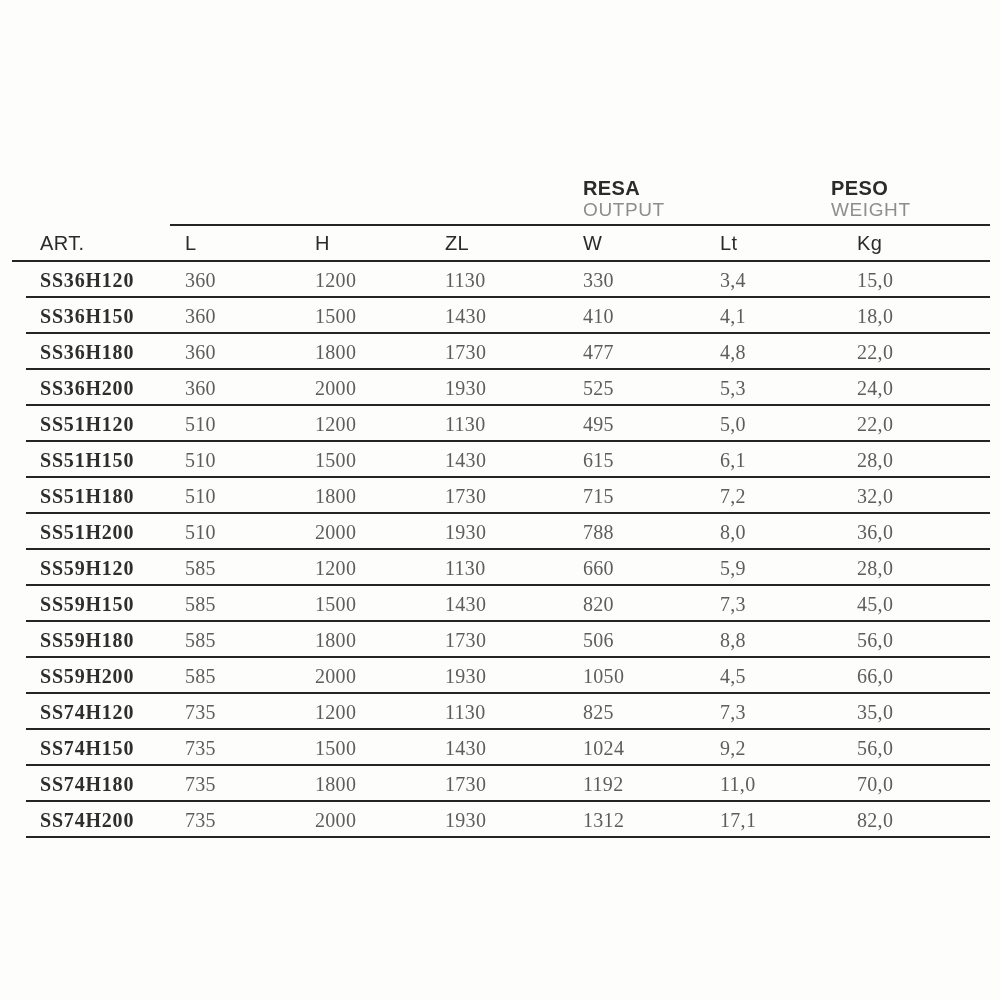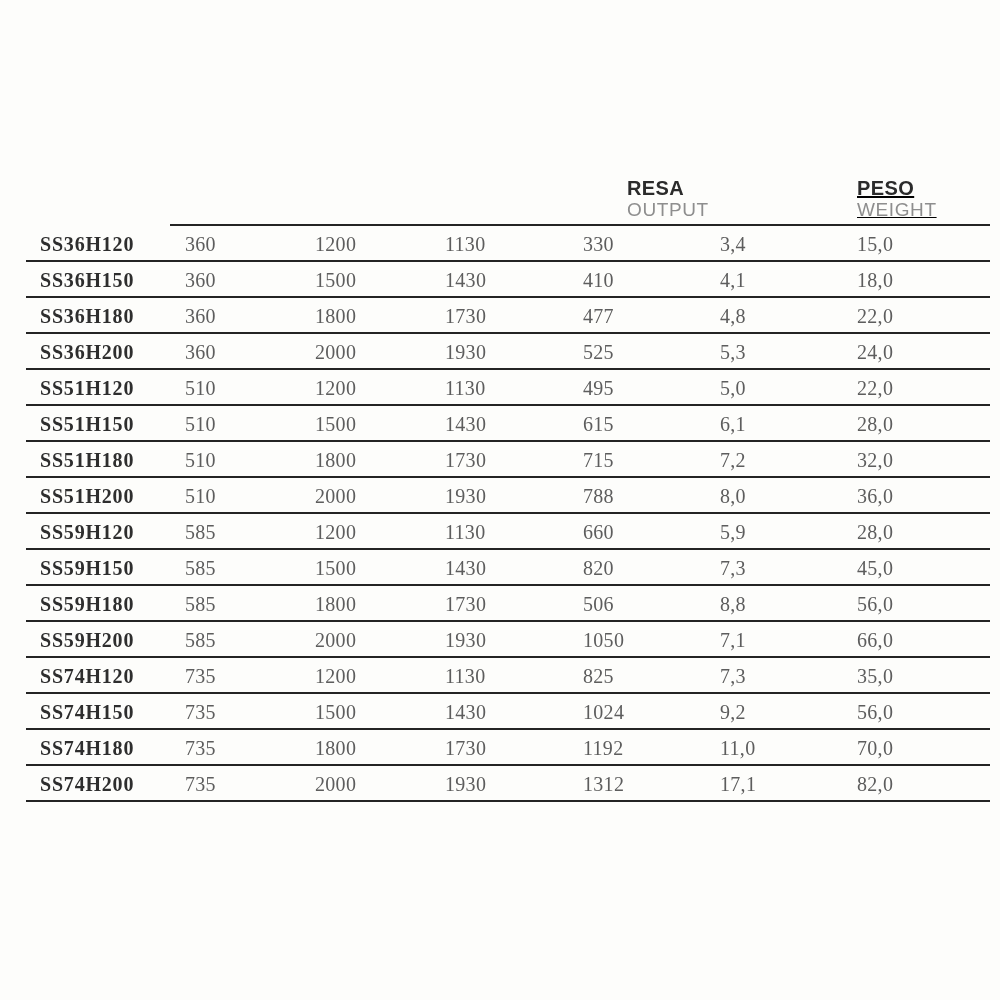--- a/index.html
+++ b/index.html
@@ -16,23 +16,23 @@
     top:176px;
     width:978px;
   }
   
   .group-row {
     position:relative;
     height:50px;
   }
   .group { position:absolute; top:1px; }
   .g-dim  { left:173px; }
-  .g-resa { left:571px;margin-left:44px; }
+  .g-resa { left:571px; }
   .g-cap  { left:708px; }
-  .g-peso { left:845px;text-decoration:underline; }
+  .g-peso { left:819px; }
   .gt {
     font-size:20px;
     font-weight:600;
     color:#2b2b2b;
     letter-spacing:0.4px;
     line-height:22px;
     white-space:nowrap;
   }
   .gs {
     font-size:19px;
@@ -105,20 +105,29 @@
       <div class="gt">RESA</div>
       <div class="gs">OUTPUT</div>
     </div>
     <div class="group g-peso">
       <div class="gt">PESO</div>
       <div class="gs">WEIGHT</div>
     </div>
     <div class="group-underline"></div>
   </div>
 
+  <div class="grid sub-header">
+    <div class="hc">ART.</div>
+    <div class="hc">L</div>
+    <div class="hc">H</div>
+    <div class="hc">ZL</div>
+    <div class="hc">W</div>
+    <div class="hc">Lt</div>
+    <div class="hc">Kg</div>
+  </div>
 
   <div>
       <div class="grid row">
         <div class="cell c-art">SS36H120</div>
         <div class="cell c-num">360</div>
         <div class="cell c-num">1200</div>
         <div class="cell c-num">1130</div>
         <div class="cell c-num">330</div>
         <div class="cell c-num">3,4</div>
         <div class="cell c-num">15,0</div>
@@ -212,21 +221,21 @@
         <div class="cell c-num">506</div>
         <div class="cell c-num">8,8</div>
         <div class="cell c-num">56,0</div>
       </div>
       <div class="grid row">
         <div class="cell c-art">SS59H200</div>
         <div class="cell c-num">585</div>
         <div class="cell c-num">2000</div>
         <div class="cell c-num">1930</div>
         <div class="cell c-num">1050</div>
-        <div class="cell c-num">7,1</div>
+        <div class="cell c-num">4,5</div>
         <div class="cell c-num">66,0</div>
       </div>
       <div class="grid row">
         <div class="cell c-art">SS74H120</div>
         <div class="cell c-num">735</div>
         <div class="cell c-num">1200</div>
         <div class="cell c-num">1130</div>
         <div class="cell c-num">825</div>
         <div class="cell c-num">7,3</div>
         <div class="cell c-num">35,0</div>

